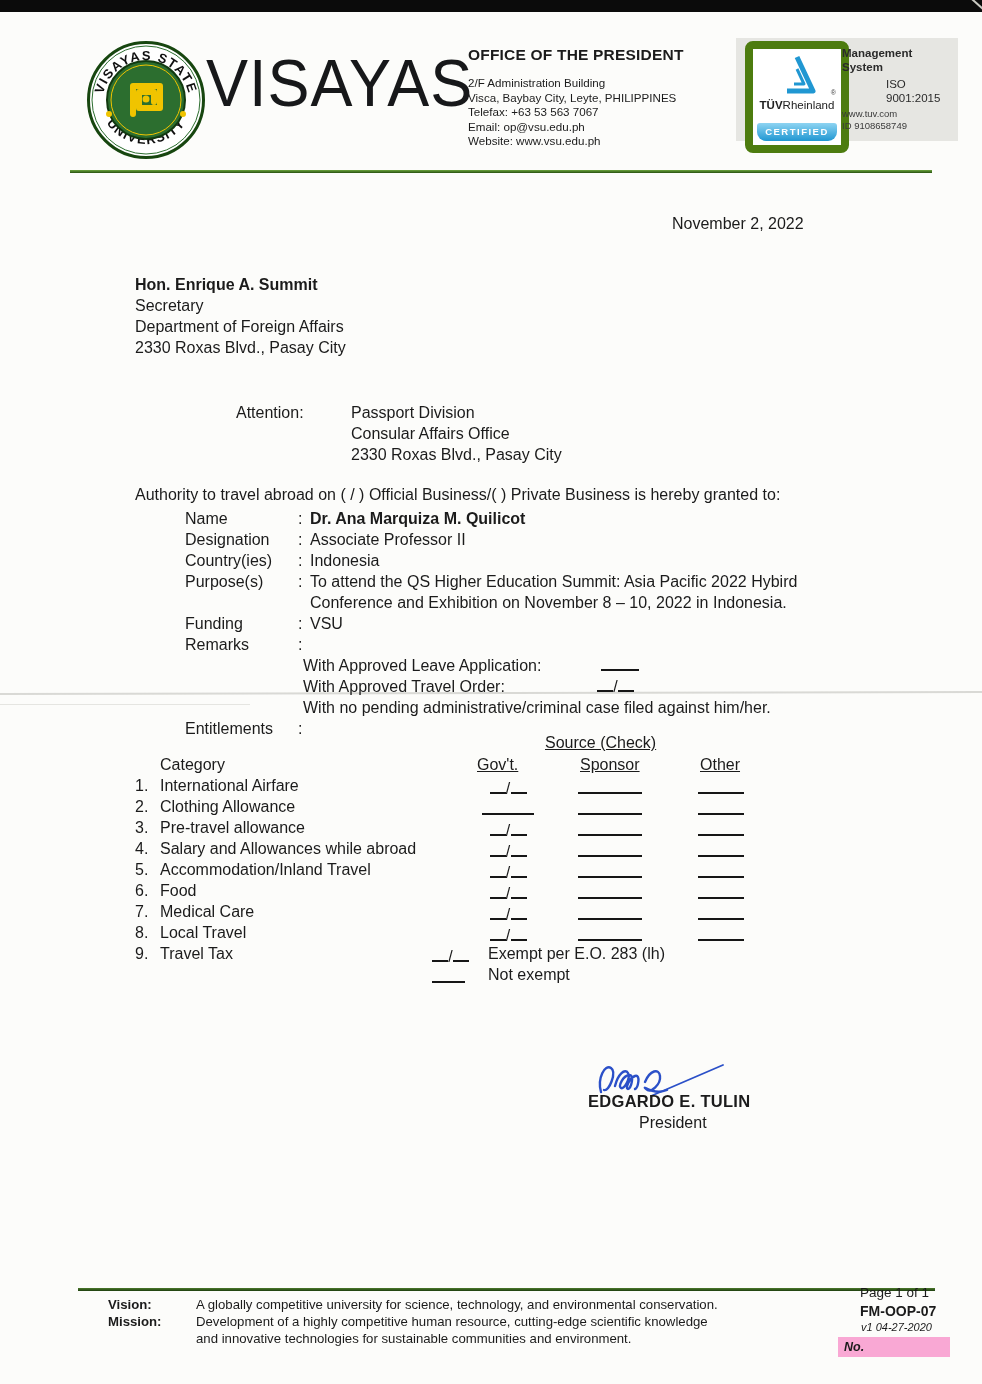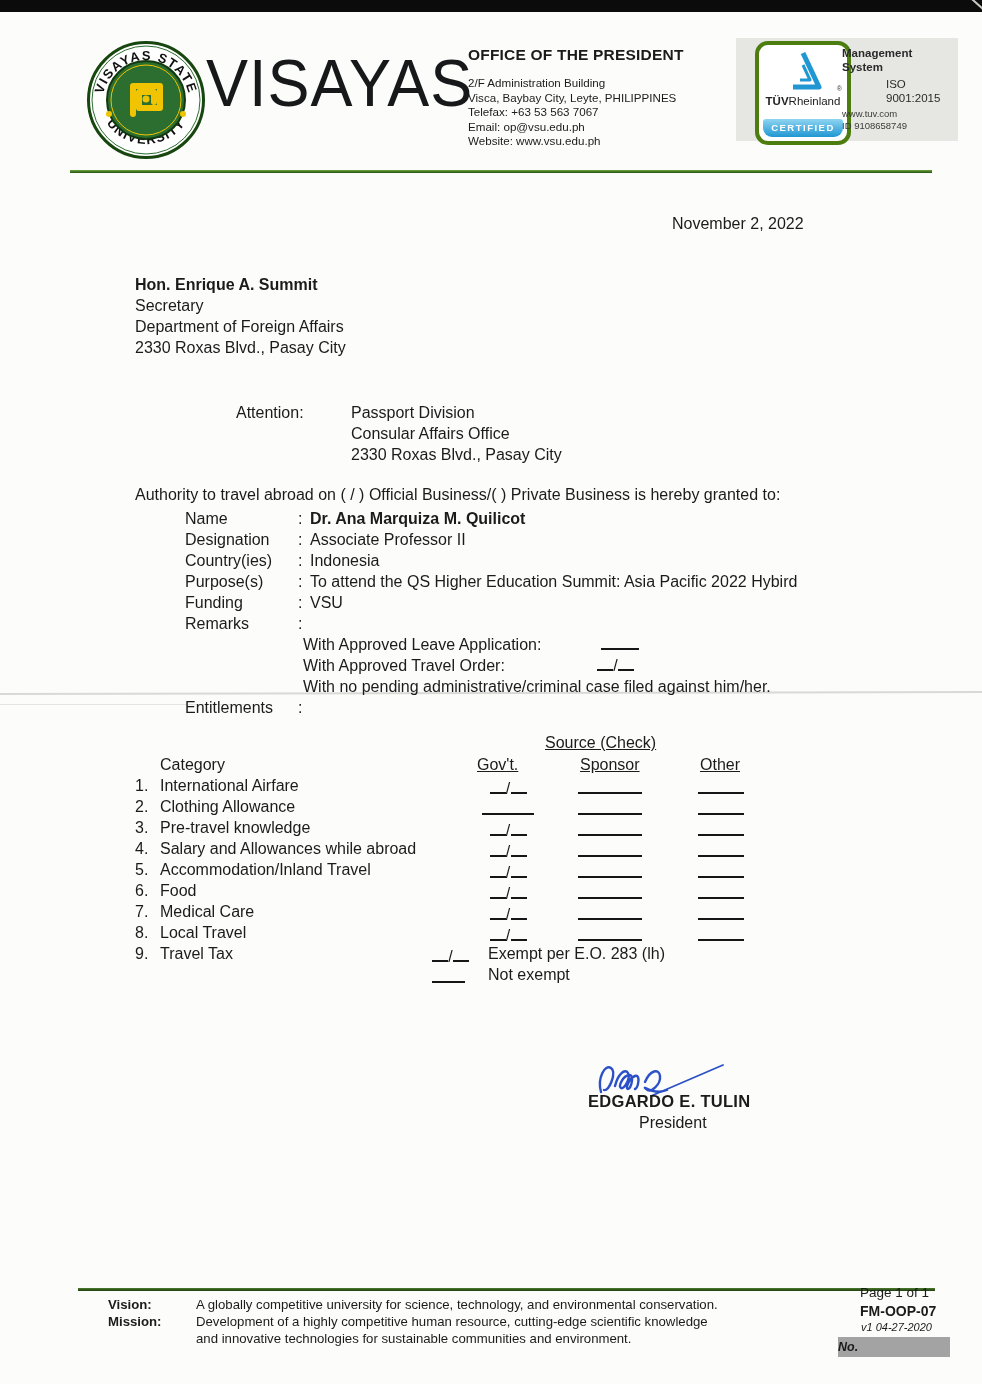--- a/index.html
+++ b/index.html
@@ -17,21 +17,21 @@
 
   
   .seal{left:86px;top:40px;width:120px;height:120px;}
   .wordmark{left:206px;top:50px;width:260px;}
   .wm-main{font-size:63px;line-height:62px;font-weight:500;letter-spacing:1px;color:#17181a;transform:scaleY(1.05);transform-origin:top left;}
   .wm-sub{font-size:21.5px;font-weight:500;letter-spacing:2.5px;color:#17181a;margin:2px 0 0 34px;}
   .office{left:468px;top:46px;width:260px;}
   .office-title{font-size:15.5px;font-weight:bold;letter-spacing:.2px;margin-bottom:12px;}
   .office-line{font-size:11.6px;line-height:14.6px;}
   .cert-area{left:736px;top:38px;width:222px;height:103px;background:#e6e6e2;}
-  .badge{position:absolute;left:19px;top:3px;width:88px;height:96px;background:#fff;border:4px solid #4d7c0f;border-radius:13px;}
+  .badge{position:absolute;left:9px;top:3px;width:88px;height:96px;background:#fff;border:8px solid #4d7c0f;border-radius:8px;}
   .badge svg{position:absolute;left:24px;top:4px;}
   .tuv-name{position:absolute;left:0;width:100%;top:50px;text-align:center;font-size:11.5px;color:#222;}
   .tuv-name b{font-weight:bold;}
   .tuv-reg{position:absolute;right:5px;top:40px;font-size:7px;color:#444;}
   .cert-band{position:absolute;left:4px;right:4px;bottom:4px;height:18px;border-radius:3px 3px 9px 9px;
      background:linear-gradient(#8ed4f2,#2097d2);color:#fff;font-size:9.5px;font-weight:bold;
      letter-spacing:1.5px;text-align:center;line-height:17px;}
   .cert-text{position:absolute;left:106px;top:9px;font-size:11.5px;line-height:13.5px;color:#2a2a2a;font-weight:600;}
   .cert-iso{margin-top:4px;font-weight:400;padding-left:44px;}
   .cert-small{position:absolute;left:106px;top:70px;font-size:9.5px;line-height:12px;color:#3a3a3a;}
@@ -83,21 +83,21 @@
   .sig-svg{left:593px;top:1052px;}
   .sig-name{left:588px;top:1092px;font-size:16.5px;font-weight:bold;letter-spacing:.3px;}
   .sig-title{left:639px;top:1114px;font-size:16px;}
 
   .foot-rule{left:78px;top:1288px;width:857px;height:2.5px;background:linear-gradient(#4c7a2c,#1d3d0e);}
   .vm{left:108px;top:1296px;font-size:13.2px;line-height:17px;display:grid;grid-template-columns:88px auto;}
   .vm b{font-weight:bold;}
   .page-no{left:860px;top:1285px;font-size:13.5px;}
   .form-no{left:860px;top:1303px;font-size:14px;font-weight:bold;}
   .form-ver{left:861px;top:1321px;font-size:11px;font-style:italic;}
-  .no-bar{left:838px;top:1337px;width:112px;height:20px;background:#a3a3a3;font-size:12.5px;font-weight:bold;font-style:italic;line-height:20px;box-sizing:border-box;}
+  .no-bar{left:838px;top:1337px;width:112px;height:20px;background:#f9a8d4;font-size:12.5px;font-weight:bold;font-style:italic;line-height:20px;padding-left:6px;box-sizing:border-box;}
 </style>
 </head>
 <body>
 
 <div class="page">
 
   <div class="abs top-strip"></div>
   <div class="abs corner-line"></div>
   <div class="abs crease"></div>
   <div class="abs crease2"></div>
@@ -195,20 +195,21 @@
     <div class="d-row">
       <div class="d-label">Country(ies)</div>
       <div class="d-colon">:</div>
       <div class="d-value">Indonesia</div>
     </div>
     <div class="d-row">
       <div class="d-label">Purpose(s)</div>
       <div class="d-colon">:</div>
       <div class="d-value">
         <div>To attend the QS Higher Education Summit: Asia Pacific 2022 Hybird</div>
+        <div>Conference and Exhibition on November 8 – 10, 2022 in Indonesia.</div>
       </div>
     </div>
     <div class="d-row">
       <div class="d-label">Funding</div>
       <div class="d-colon">:</div>
       <div class="d-value">VSU</div>
     </div>
     <div class="d-row">
       <div class="d-label">Remarks</div>
       <div class="d-colon">:</div>
@@ -251,21 +252,21 @@
     <div class="ent-row">
       <span class="e-num">2.</span>
       <span class="e-label">Clothing Allowance</span>
       <span class="e-govt"><span class="u-seg seg52"></span></span>
       <span class="e-sponsor"><span class="u-seg seg64"></span></span>
       <span class="e-other"><span class="u-seg seg46"></span></span>
     </div>
 
     <div class="ent-row">
       <span class="e-num">3.</span>
-      <span class="e-label">Pre-travel knowledge</span>
+      <span class="e-label">Pre-travel allowance</span>
       <span class="e-govt"><span class="u-seg seg16"></span><span class="mk">/</span><span class="u-seg seg16"></span></span>
       <span class="e-sponsor"><span class="u-seg seg64"></span></span>
       <span class="e-other"><span class="u-seg seg46"></span></span>
     </div>
 
     <div class="ent-row">
       <span class="e-num">4.</span>
       <span class="e-label">Salary and Allowances while abroad</span>
       <span class="e-govt"><span class="u-seg seg16"></span><span class="mk">/</span><span class="u-seg seg16"></span></span>
       <span class="e-sponsor"><span class="u-seg seg64"></span></span>

